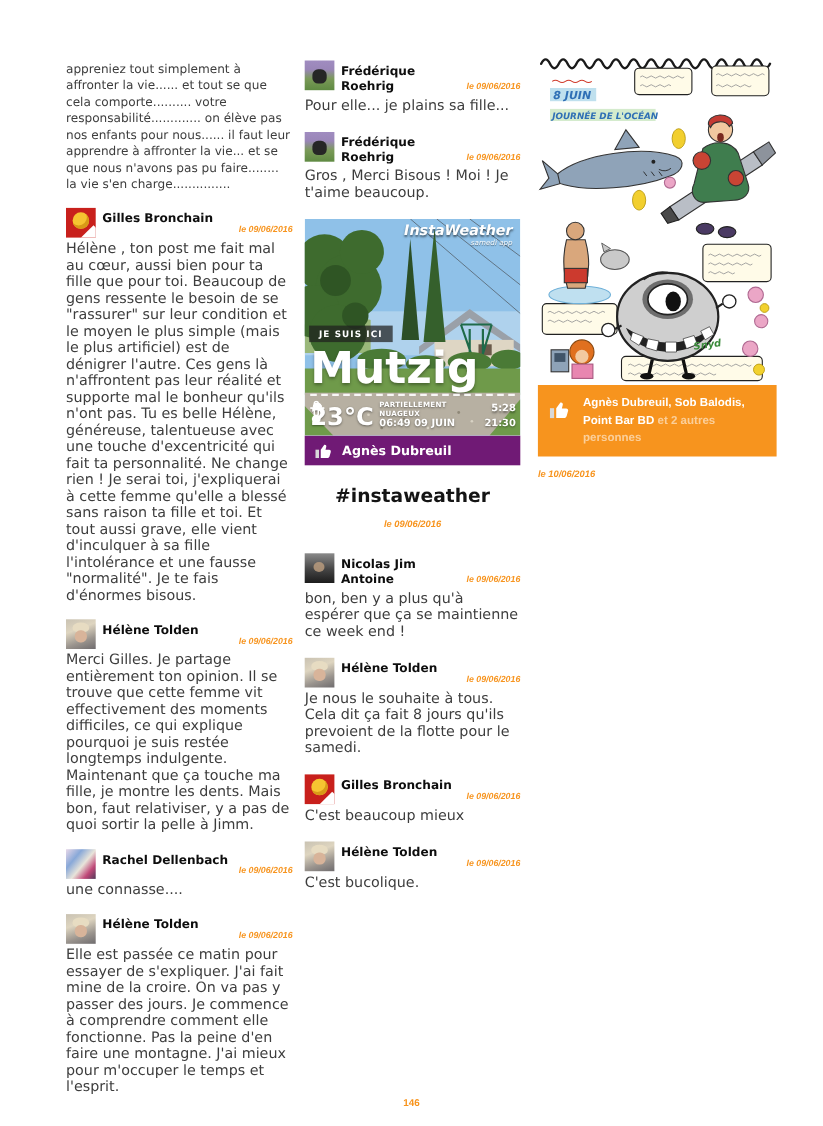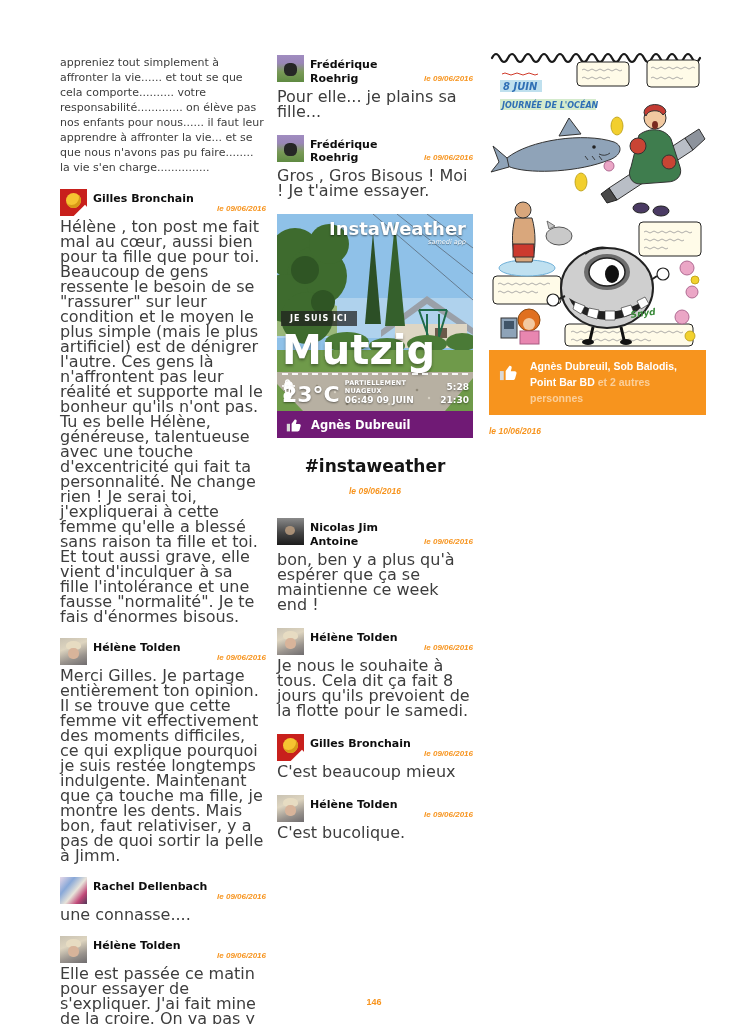--- a/index.html
+++ b/index.html
@@ -12,41 +12,41 @@
 
   .intro{font-size:11px;line-height:15px;color:#3d3d3d;margin-bottom:14px;}
 
   .comment{margin-bottom:14px;}
   .col-mid .comment{margin-bottom:16px;}
   .c-head{display:flex;align-items:flex-start;gap:6px;margin-bottom:3px;}
   .c-name{font-weight:bold;font-size:11px;line-height:1.25;color:#0e0e0e;padding-top:3px;}
   .c-date{margin-left:auto;align-self:flex-end;white-space:nowrap;
           font-family:"Liberation Sans",sans-serif;font-size:8px;font-weight:bold;
           font-style:italic;color:#f7941e;padding-bottom:3px;}
-  .c-text{font-size:16px;line-height:15px;color:#3d3d3d;}
+  .c-text{font-size:13px;line-height:15px;color:#3d3d3d;}
 
   .avatar{width:27px;height:27px;flex:0 0 27px;position:relative;overflow:hidden;background:#ccc;}
   .av-gilles{background:#c8201c;}
   .av-gilles::before{content:"";position:absolute;left:6px;top:4px;width:15px;height:15px;border-radius:50%;
           background:#f6c431;box-shadow:inset -2px -3px 0 #d89a17;}
   .av-gilles::after{content:"";position:absolute;right:-6px;bottom:-8px;width:16px;height:16px;background:#fff;transform:rotate(45deg);}
   .av-helene{background:linear-gradient(160deg,#c9c2b2 0%,#ded5c0 35%,#9a948e 70%,#6f6c6e 100%);}
   .av-helene::before{content:"";position:absolute;left:6px;top:3px;width:15px;height:9px;border-radius:50% 50% 40% 40%;background:#e7dcc2;}
   .av-helene::after{content:"";position:absolute;left:8px;top:10px;width:11px;height:11px;border-radius:45%;background:#d8b49a;}
   .av-rachel{background:linear-gradient(130deg,#e8d8e8 0%,#88a8d8 30%,#e8e4da 55%,#c04878 78%,#503858 100%);}
   .av-fred{background:linear-gradient(180deg,#a08cc0 0%,#9a86b8 30%,#7a9a58 62%,#5f8a42 100%);}
   .av-fred::after{content:"";position:absolute;left:7px;top:8px;width:13px;height:13px;border-radius:40%;background:#262626;}
   .av-nicolas{background:linear-gradient(180deg,#8a8a8a 0%,#444 55%,#1c1c1c 100%);}
   .av-nicolas::after{content:"";position:absolute;left:8px;top:8px;width:10px;height:9px;border-radius:50%;background:#b99b7e;opacity:.85;}
 
   
   .weather{position:relative;width:196px;height:197px;margin-top:14px;}
   .weather svg{position:absolute;inset:0;display:block;}
   .w-brand{position:absolute;top:5px;right:7px;text-align:right;color:#fff;line-height:1.1;}
-  .w-brand-name{font-size:18px;font-weight:bold;text-shadow:0 1px 2px rgba(0,0,0,.55);}
+  .w-brand-name{font-size:13px;font-weight:bold;font-style:italic;text-shadow:0 1px 2px rgba(0,0,0,.55);}
   .w-brand-sub{font-size:6.5px;font-style:italic;opacity:.95;text-shadow:0 1px 1px rgba(0,0,0,.5);}
   .w-here{position:absolute;left:4px;top:97px;background:rgba(30,30,30,.72);color:#fff;
           font-size:8px;font-weight:bold;letter-spacing:1px;padding:3px 9px;}
   .w-city{position:absolute;left:5px;top:116px;font-size:40px;font-weight:bold;color:#fff;
           line-height:1;text-shadow:0 2px 3px rgba(0,0,0,.35);}
   .w-dash{position:absolute;left:5px;right:5px;bottom:36px;border-top:2px dashed rgba(255,255,255,.9);}
   .w-row{position:absolute;left:5px;right:4px;bottom:4px;display:flex;align-items:flex-end;gap:5px;color:#fff;}
   .w-temp{display:flex;align-items:center;gap:2px;font-size:22px;font-weight:bold;text-shadow:0 1px 2px rgba(0,0,0,.45);}
   .w-mid{flex:1;padding-bottom:2px;font-weight:bold;text-shadow:0 1px 2px rgba(0,0,0,.45);}
   .w-cond{font-size:6.5px;letter-spacing:.2px;}
@@ -129,21 +129,21 @@
       </div>
       <div class="c-text">Pour elle... je plains sa fille...</div>
     </div>
 
     <div class="comment">
       <div class="c-head">
         <div class="avatar av-fred"></div>
         <div class="c-name">Frédérique Roehrig</div>
         <div class="c-date">le 09/06/2016</div>
       </div>
-      <div class="c-text">Gros , Gros Bisous ! Moi ! Je t'aime essayer.</div>
+      <div class="c-text">Gros , Merci Bisous ! Moi ! Je t'aime beaucoup.</div>
     </div>
 
     <div class="weather">
       <svg viewBox="0 0 196 197" preserveAspectRatio="none">
         <rect width="196" height="197" fill="#8fc1e8"></rect>
         <rect y="84" width="196" height="40" fill="#cfe3f2" opacity="0.5"></rect>
         <path d="M120 0 L196 60 M150 0 L196 34 M96 0 L196 86" stroke="#5a6a78" stroke-width="0.8" fill="none"></path>
         <path d="M0 96 q30 -14 60 -4 l0 30 l-60 0 z" fill="#9ab87a"></path>
         <polygon points="104,116 150,82 196,114 196,121 150,90 104,123" fill="#9aa0a8"></polygon>
         <rect x="118" y="110" width="72" height="24" fill="#ded6c4"></rect>

